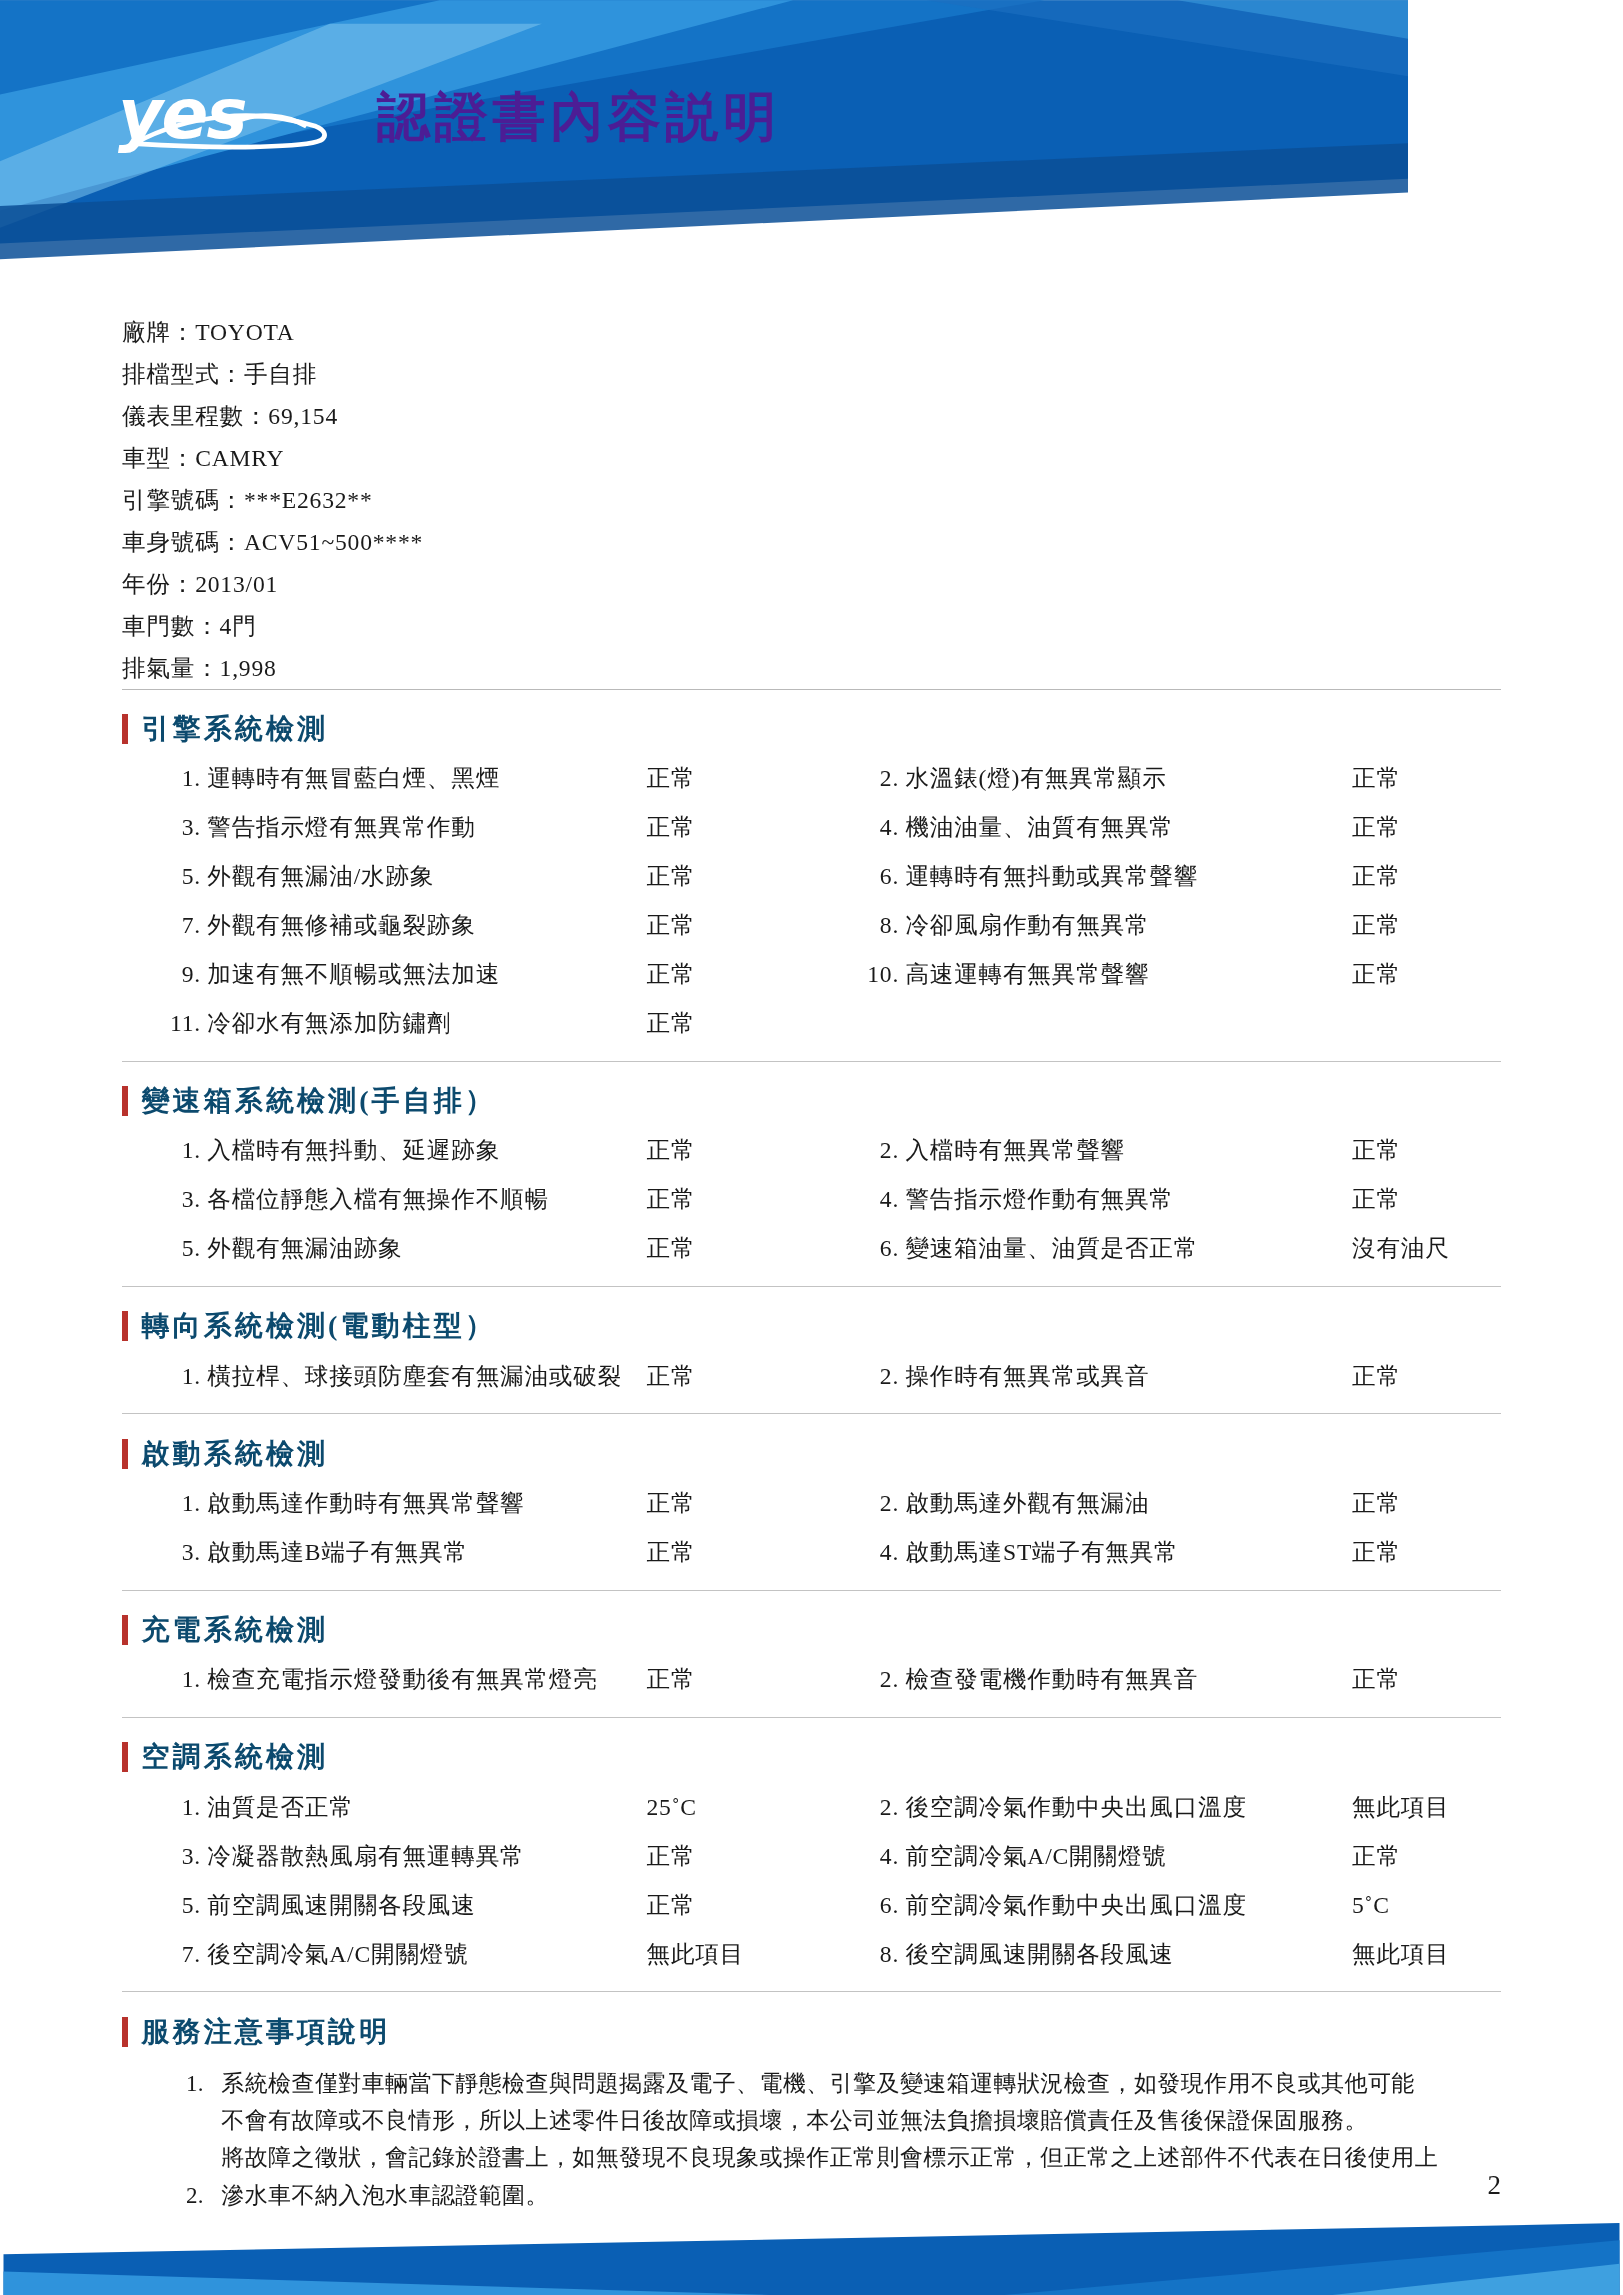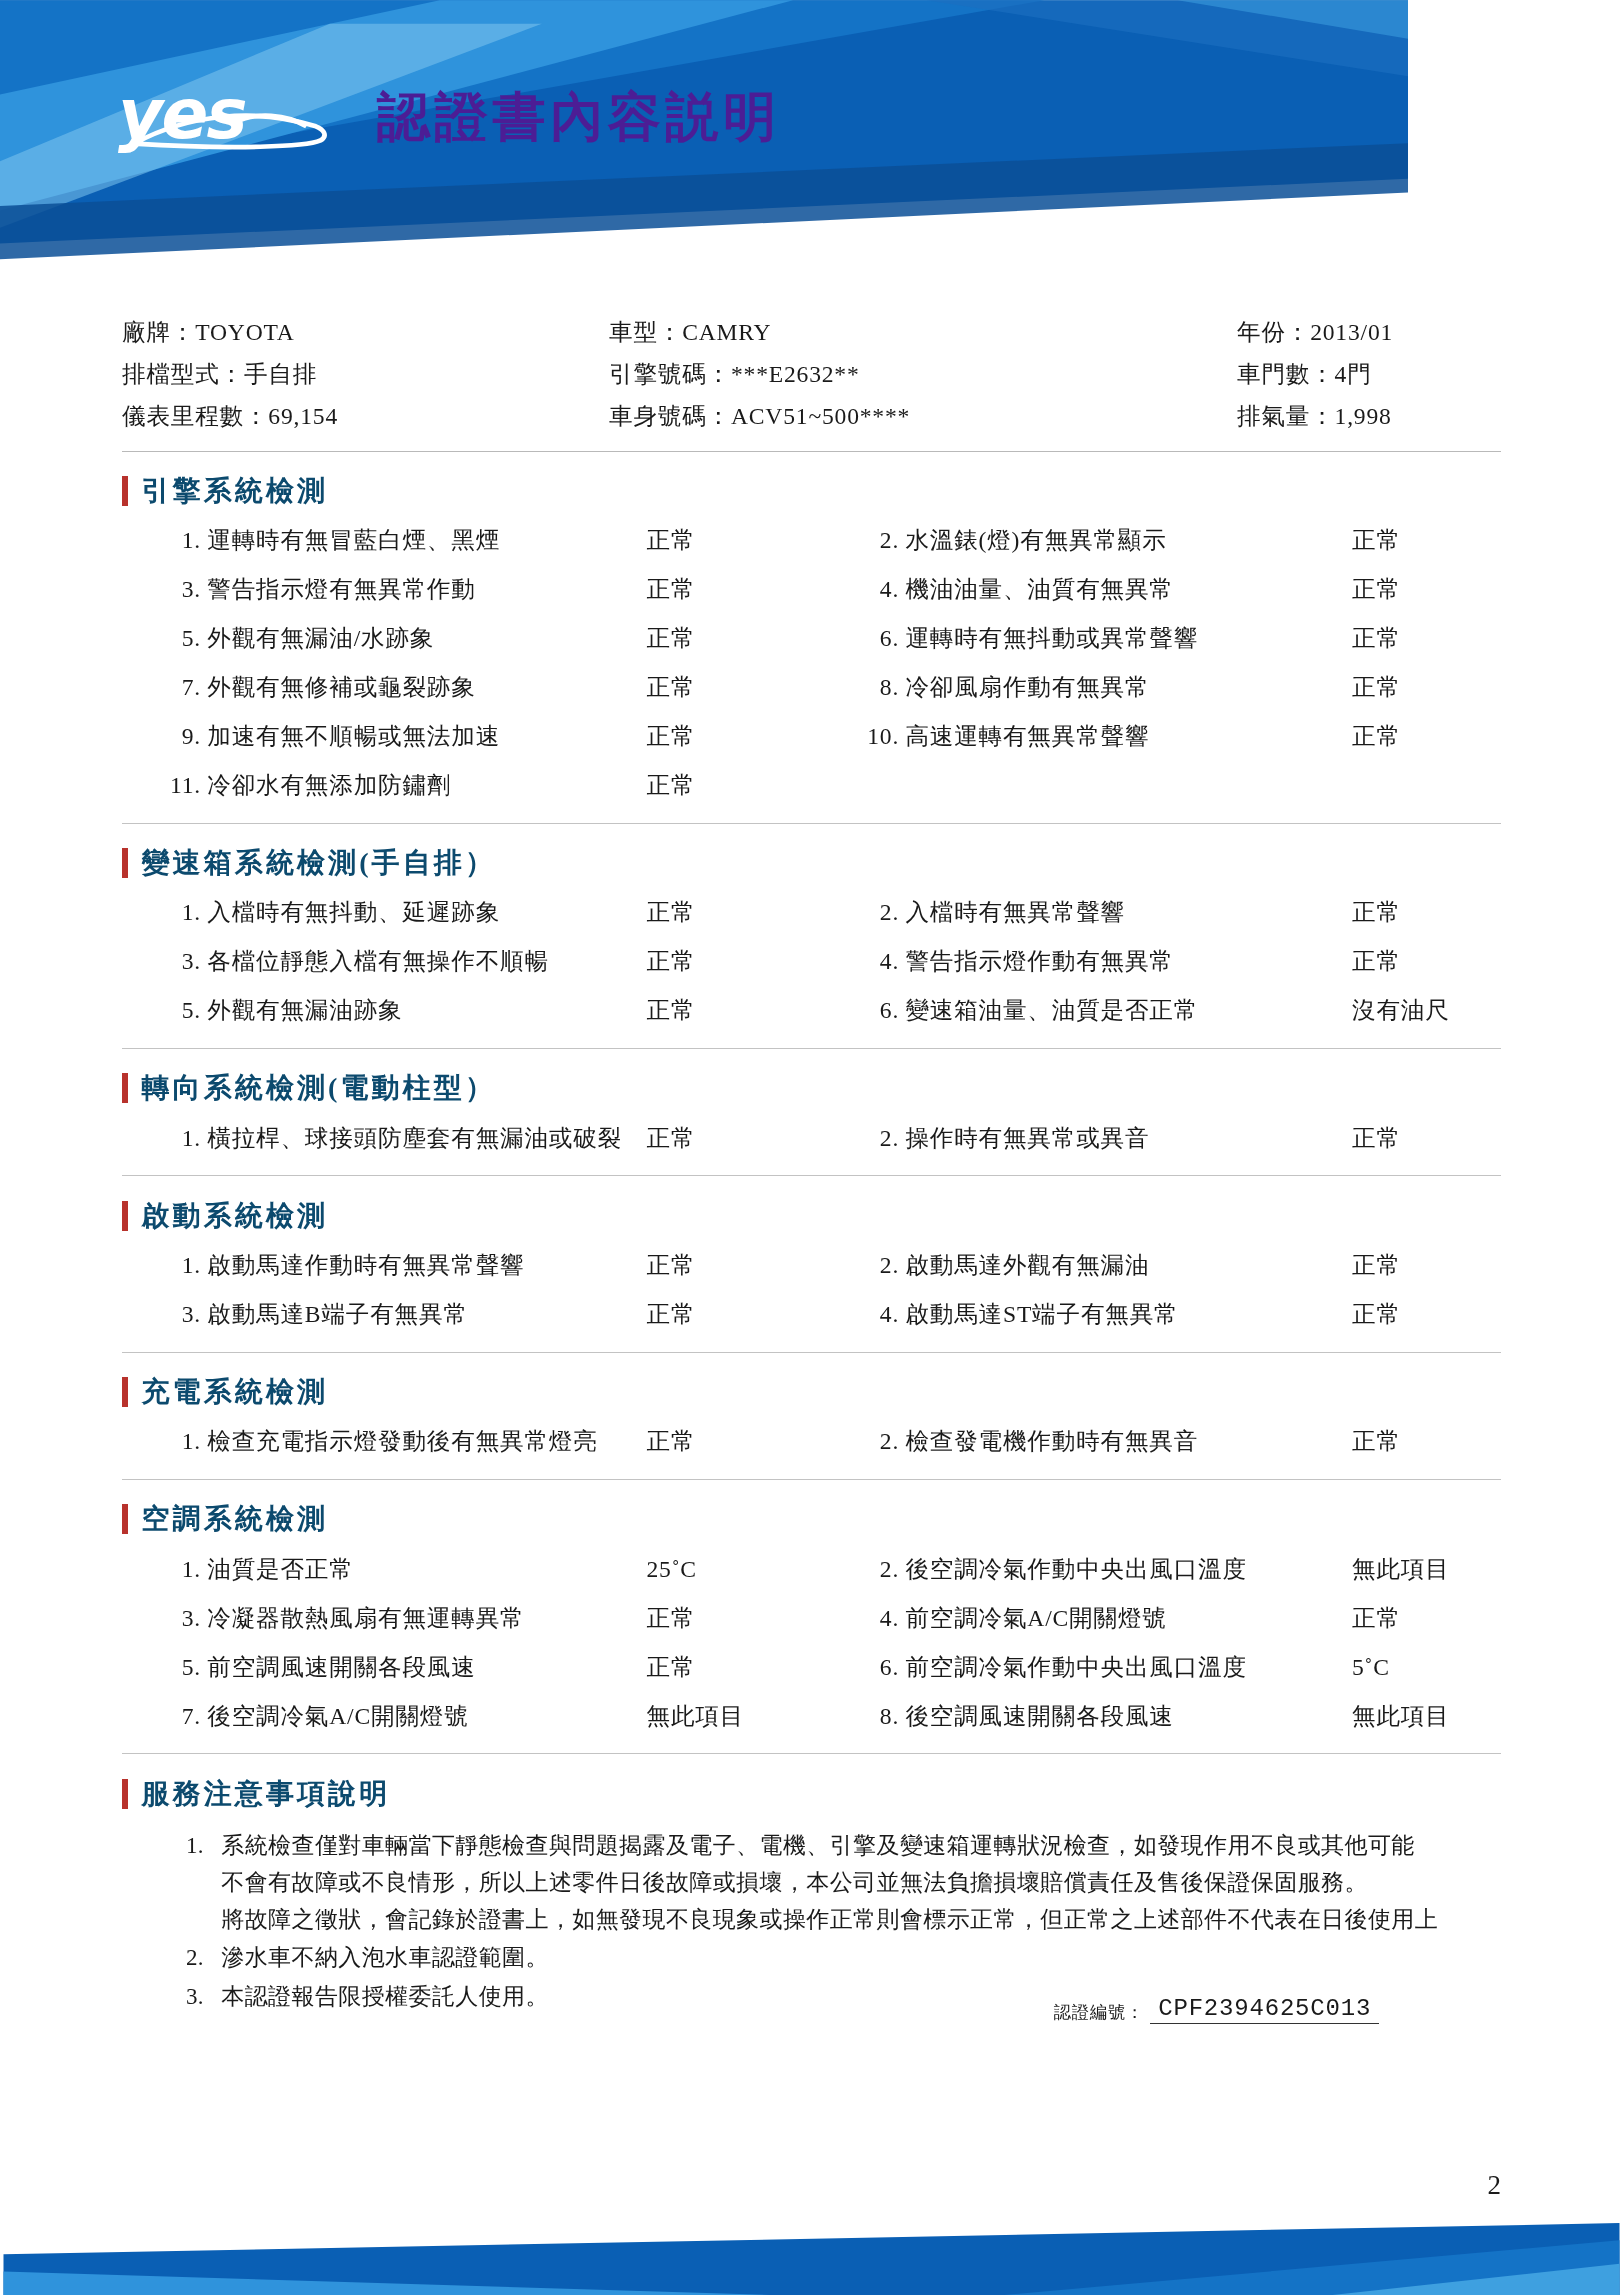--- a/index.html
+++ b/index.html
@@ -60,26 +60,27 @@
     position: relative;
     padding: 0 122px;
     box-sizing: border-box;
     width: 1623px;
   }
 
   
   .vehicle-info {
     display: flex;
     margin-top: 27.5px;
-    padding-bottom: 14px;
+    padding-bottom: 0;
     border-bottom: 1.6px solid #b9b9b9;
     font-family: "Liberation Serif", serif;
     font-size: 23.6px;
     line-height: 42px;
     letter-spacing: 0.8px;
+    flex-direction: column;
   }
   .vi-col { flex: 0 0 auto; }
   .vi-col.c1 { width: 487px; }
   .vi-col.c2 { width: 628px; }
   .vi-col.c3 { width: 259px; }
 
   
   .section-head {
     display: flex;
     align-items: center;

